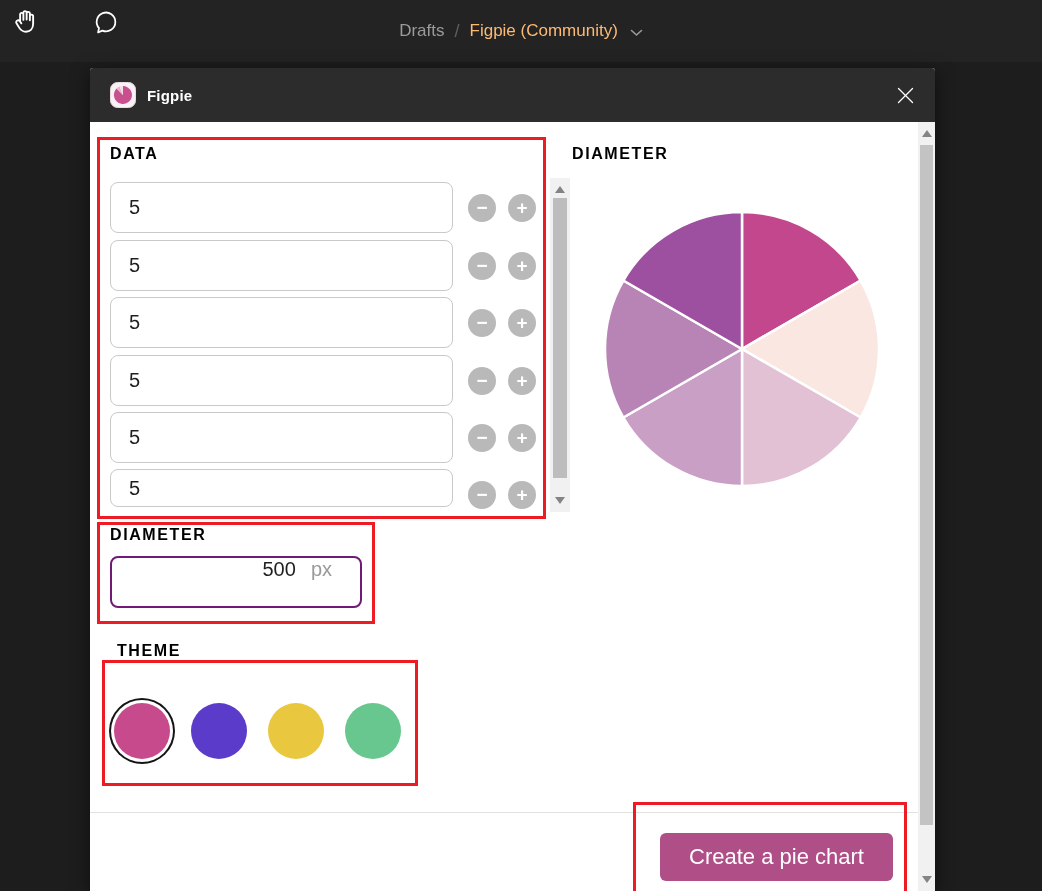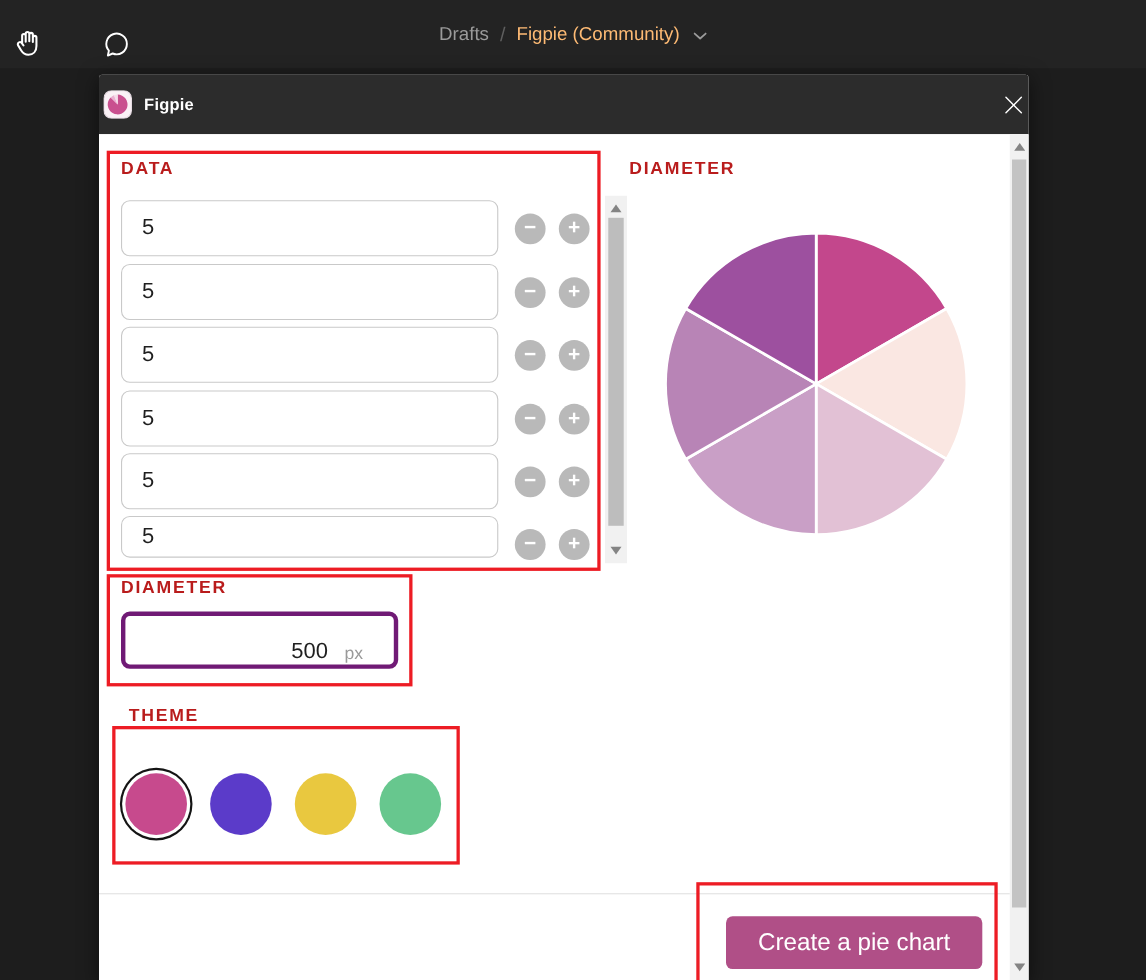--- a/index.html
+++ b/index.html
@@ -1,44 +1,44 @@
 <!DOCTYPE html>
 <html><head>
 <meta charset="utf-8">
 <style>
   * { margin:0; padding:0; box-sizing:border-box; }
   html,body { width:1042px; height:891px; overflow:hidden;
               font-family:"Liberation Sans", sans-serif; background:#1d1d1d; }
 
   
   .topbar { position:absolute; left:0; top:0; width:1042px; height:62px;
-            background:#232323; display:flex; align-items:flex-end; z-index:5;gap:36px; }
+            background:#232323; display:flex; align-items:flex-start; z-index:5;gap:36px; }
   .tool-btn { width:44px; height:44px; display:flex; align-items:center; justify-content:center; cursor:pointer; }
   .tool-btn:first-child { margin-left:4px; }
   .breadcrumb { position:absolute; left:0; right:0; top:0; height:62px;
                 display:flex; align-items:center; justify-content:center; gap:10px;
                 font-size:17px; pointer-events:none; }
   .breadcrumb > * { pointer-events:auto; }
   .bc-drafts { color:#9b9b9b; cursor:pointer; }
   .bc-sep { color:#5f5f5f; font-size:18px; }
   .bc-current { color:#fdba74; cursor:pointer; }
   .bc-chevron { margin-left:2px; margin-top:3px; cursor:pointer; }
 
   
   .modal { position:absolute; left:90px; top:68px; width:845px; height:823px;
            background:#ffffff; box-shadow:0 4px 18px rgba(0,0,0,.55);
            border-radius:3px 3px 0 0; z-index:10; }
   .modal-header { height:54px; background:#2c2c2c; display:flex; align-items:center;
-                  padding:0 4px; border-radius:3px 3px 0 0; }
+                  padding:0 20px; border-radius:3px 3px 0 0; }
   .modal-title { color:#ffffff; font-weight:bold; font-size:15px; margin-left:11px; letter-spacing:.2px; }
   .modal-close { margin-left:auto; width:28px; height:28px; display:flex; align-items:center;
                  justify-content:center; cursor:pointer; margin-right:-4px; }
   .modal-body { position:relative; width:845px; height:769px; background:#ffffff; overflow:hidden; }
 
-  .section-label { position:absolute; font-size:16px; font-weight:bold; color:#b91c1c;
+  .section-label { position:absolute; font-size:16px; font-weight:bold; color:#000000;
                    letter-spacing:1.6px; }
 
   
   .data-row { position:absolute; left:20px; width:440px; height:51px;
               display:flex; align-items:center; }
   .num-input { width:343px; height:51px; border:1px solid #c9c9c9; border-radius:8px;
                font-size:20px; color:#1f1f1f; display:flex; align-items:center;
                padding-left:18px; background:#fff; cursor:text; }
   .num-input.clipped { height:38px; align-self:flex-start; }
   .round-btn { width:28px; height:28px; border-radius:50%; background:#b9b9b9; border:none;
@@ -61,25 +61,25 @@
                        width:0; height:0; border-left:5px solid transparent;
                        border-right:5px solid transparent; cursor:pointer; }
   .tri-up   { border-bottom:7px solid #848484; top:8px; }
   .tri-down { border-top:7px solid #848484; bottom:8px; }
 
   
   .pie-svg { position:absolute; left:512px; top:87px; }
 
   
   .diameter-input { position:absolute; left:20px; top:434px; width:252px; height:52px;
-                    border:4px solid #701a75; border-radius:8px; background:#fff;
-                    display:flex; align-items:flex-end; justify-content:flex-end;
+                    border:2px solid #701a75; border-radius:8px; background:#fff;
+                    display:flex; align-items:flex-start; justify-content:flex-end;
                     padding-right:28px; gap:15px; cursor:text; }
   .diameter-value { font-size:20px; color:#1f1f1f; }
-  .diameter-unit  { font-size:16px; color:#9a9a9a; }
+  .diameter-unit  { font-size:20px; color:#9a9a9a; }
 
   
   .theme-swatches { position:absolute; left:24px; top:581px; display:flex; gap:21px; }
   .swatch { width:56px; height:56px; border-radius:50%; cursor:pointer; }
   .swatch.selected { box-shadow:0 0 0 3px #ffffff, 0 0 0 5px #141414; }
 
   
   .footer-divider { position:absolute; left:0; right:17px; top:690px; height:0;
                     border-top:1px solid #e2e2e2; }
   .create-btn { position:absolute; left:570px; top:711px; width:233px; height:48px;

